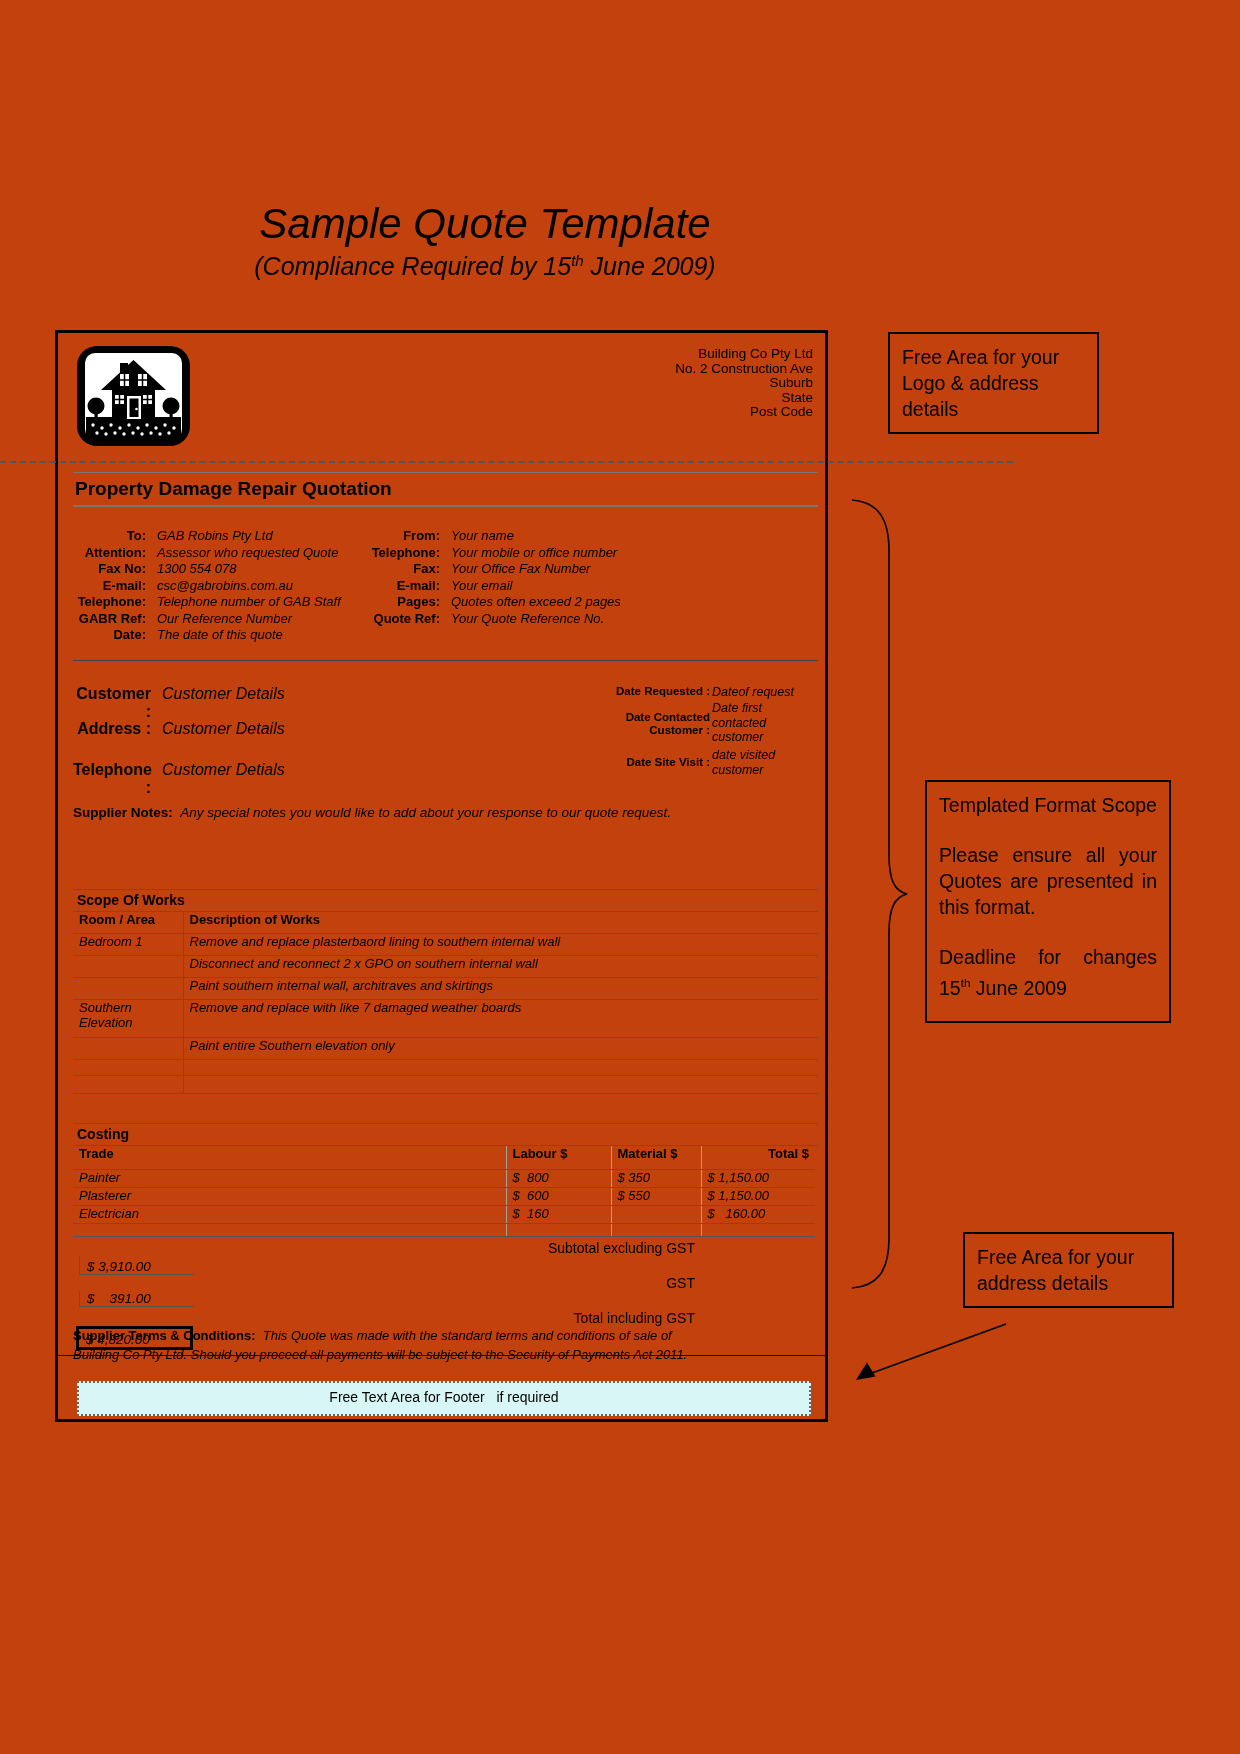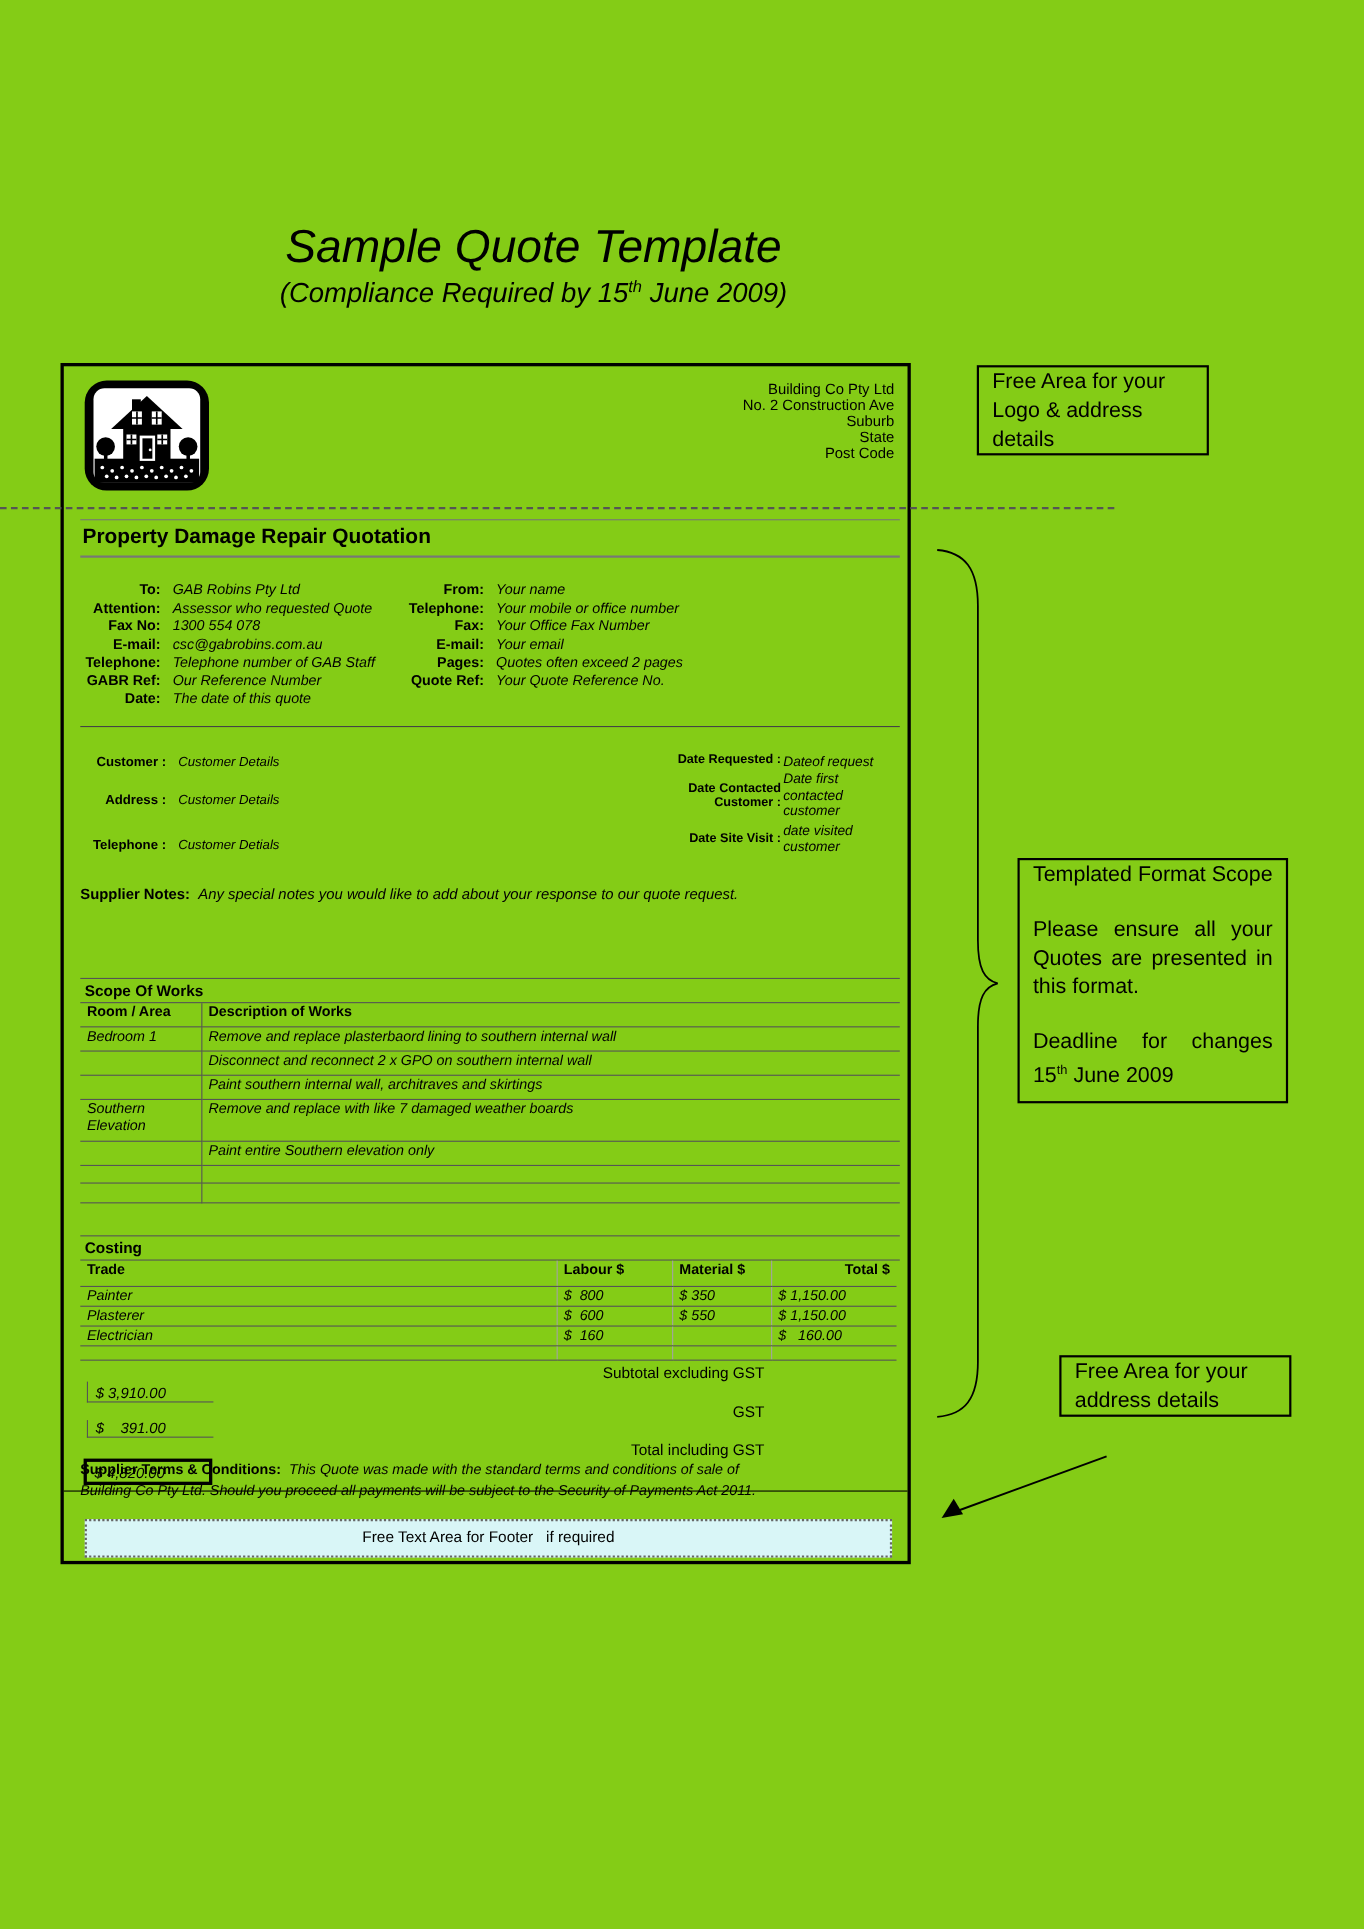--- a/index.html
+++ b/index.html
@@ -1,16 +1,16 @@
 <!DOCTYPE html>
 <html><head>
 <meta charset="utf-8">
 <style>
   html,body{margin:0;padding:0;background:#fff;}
-  .page{position:relative;width:1240px;height:1754px;background:#84cc16;overflow:hidden;
+  .page{position:relative;width:1240px;height:1754px;background:#c2410c;overflow:hidden;
         font-family:"Liberation Sans",sans-serif;color:#000;}
   .abs{position:absolute;}
   
   .title-block{left:150px;top:200px;width:670px;text-align:center;}
   .main-title{font-size:42px;font-style:italic;font-weight:bold;font-weight:normal;letter-spacing:0px;}
   .sub-title{font-size:25px;font-style:italic;margin-top:4px;}
   .sup{font-size:60%;vertical-align:super;}
   
   .doc{left:55px;top:330px;width:767px;height:1086px;border:3px solid #000;}
   .addr{right:12px;top:14px;text-align:right;font-size:13.5px;line-height:14.5px;}
@@ -18,21 +18,21 @@
   .hr2{border-top:2px solid #777;height:0;}
   .hr-dark{border-top:1px solid #444;height:0;}
   .doc-heading{font-size:19px;font-weight:bold;}
   
   .fcol{line-height:16.5px;font-size:13px;}
   .frow{display:flex;}
   .flabel{font-weight:bold;text-align:right;flex:none;}
   .fvalue{font-style:italic;margin-left:11px;white-space:pre-wrap;}
   .to-col .flabel{width:73px;}
   .from-col .flabel{width:102px;}
-  .crow{display:flex;font-size:12px;}
+  .crow{display:flex;font-size:16px;}
   .crow .flabel{width:78px;}
   .drow{display:flex;}
   .dlabel{width:132px;text-align:right;font-weight:bold;font-size:11.5px;line-height:13px;flex:none;}
   .dvalue{width:100px;margin-left:2px;font-style:italic;font-size:12.5px;line-height:14.5px;}
   .notes{font-size:13.5px;}
   .notes b{font-weight:bold;}
   .notes i{font-style:italic;}
   
   .sec-title{border-top:1px solid #555;border-bottom:1px solid #555;font-weight:bold;
              font-size:14px;padding:2px 4px 3px;}
@@ -49,21 +49,21 @@
   .tlabel{width:622px;text-align:right;font-size:14px;padding-top:3px;}
   .tbox{width:107px;margin-left:6px;border-left:1px solid #555;border-bottom:1px solid #555;
         font-style:italic;font-size:13.5px;padding:3px 0 0 7px;white-space:pre-wrap;}
   .tbox-final{border:3px solid #000;border-bottom:3px solid #000;margin-left:3px;width:104px;}
   .terms{font-size:13px;line-height:19px;}
   .terms i{font-style:italic;}
   .strike-line{border-top:1.5px solid #000;height:0;}
   .footer-box{background:#d9f6f7;border:2px dotted #666;text-align:center;
               font-size:14px;line-height:29px;white-space:pre-wrap;}
   
-  .callout{border:2px solid #000;font-size:19.5px;line-height:26px;padding:0 12px;}
+  .callout{border:2px solid #000;font-size:19.5px;line-height:26px;padding:10px 12px;}
   .callout .centered{text-align:center;}
   .callout .just{text-align:justify;}
   .gap{height:24px;}
   .dashed-rule{border-top:2px dashed #555;height:0;}
 </style>
 </head>
 <body>
 <div class="page">
 
   <div class="abs title-block">

